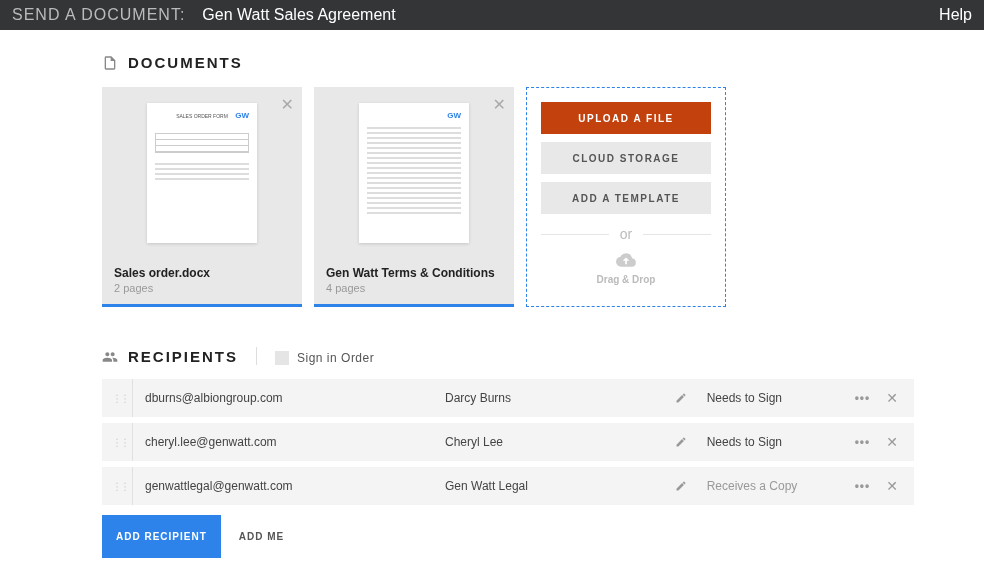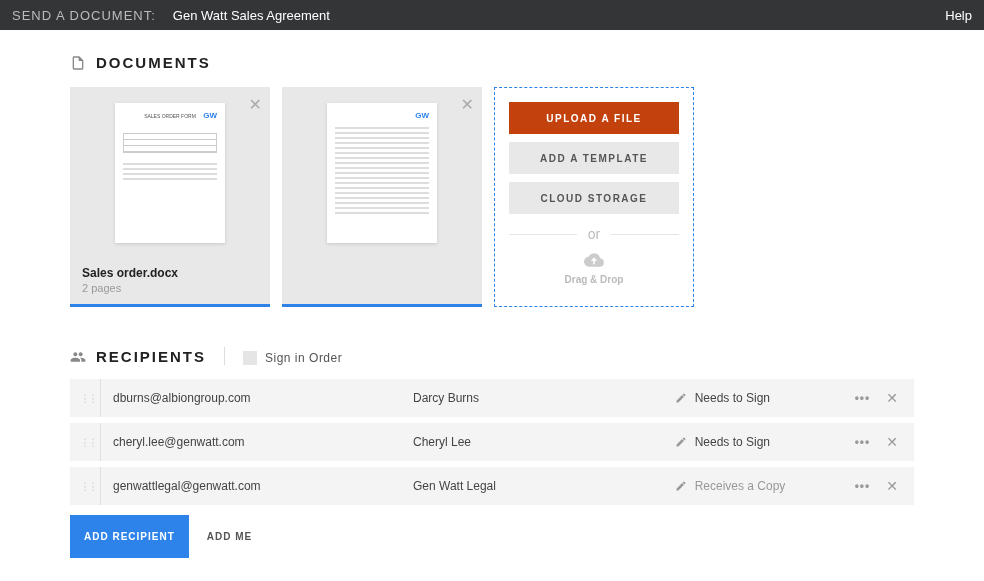--- a/index.html
+++ b/index.html
@@ -1,23 +1,23 @@
 <!DOCTYPE html>
 <html><head>
 <meta charset="utf-8">
 <style>
 * { margin: 0; padding: 0; box-sizing: border-box; }
 body { font-family: -apple-system, BlinkMacSystemFont, "Segoe UI", Arial, sans-serif; background: #fff; width: 984px; height: 581px; overflow: hidden; }
 
-.header-bar { background: #333537; color: #fff; height: 30px; display: flex; align-items: center; padding: 0 12px; font-size: 13px; }
+.header-bar { background: #333537; color: #fff; height: 30px; display: flex; align-items: center; padding: 0 12px; font-size: 16px; }
 .header-label { color: #bbb; letter-spacing: 1px; }
 .header-title { color: #fff; margin-left: 17px; font-weight: 500; }
 .header-help { margin-left: auto; color: #fff; cursor: pointer; }
 
-.main-content { padding: 24px 70px 0 70px; }
+.main-content { padding: 24px 70px 0 70px; margin-left: 32px; }
 
 .section-header { display: flex; align-items: center; margin-bottom: 16px; }
 .section-icon { width: 16px; height: 16px; margin-right: 10px; color: #888; }
 .section-title { font-size: 15px; font-weight: 700; letter-spacing: 2px; color: #222; }
 
 .documents-row { display: flex; gap: 12px; }
 .doc-card { position: relative; width: 200px; height: 220px; background: #e8e8e8; border-bottom: 3px solid #2d83ea; }
 .doc-thumb { position: absolute; top: 16px; left: 50%; transform: translateX(-50%); width: 110px; height: 140px; background: #fff; box-shadow: 0 1px 3px rgba(0,0,0,0.15); padding: 8px; font-size: 4px; color: #555; }
 .doc-thumb-logo { position: absolute; top: 8px; right: 8px; color: #2d83ea; font-size: 8px; font-weight: 700; }
 .doc-close { position: absolute; top: 8px; right: 8px; color: #aaa; cursor: pointer; font-size: 16px; }
@@ -39,21 +39,21 @@
 .recipients-header { display: flex; align-items: flex-end; margin-bottom: 14px; }
 .recipients-header .divider { width: 1px; height: 18px; background: #ddd; margin: 0 18px; }
 .sign-order-check { width: 14px; height: 14px; background: #e5e5e5; margin-right: 8px; cursor: pointer; }
 .sign-order-label { font-size: 12px; color: #555; letter-spacing: 0.5px; }
 
 .recipient-row { display: flex; align-items: center; height: 38px; background: #f4f4f4; margin-bottom: 6px; padding: 0 10px; font-size: 12px; color: #444; }
 .drag-handle { width: 12px; color: #ccc; cursor: grab; font-size: 10px; letter-spacing: -2px; }
 .rec-divider { width: 1px; height: 100%; background: #e0e0e0; margin: 0 12px 0 8px; }
 .rec-email { width: 300px; }
 .rec-name { flex: 1; }
-.rec-action { display: flex; align-items: center; gap: 8px; width: 170px; }
+.rec-action { display: flex; align-items: center; gap: 20px; width: 170px; }
 .rec-action svg { color: #999; }
 .rec-action.muted { color: #999; }
 .rec-more { color: #999; cursor: pointer; padding: 0 10px; letter-spacing: 1px; font-weight: 700; }
 .rec-remove { color: #999; cursor: pointer; padding: 0 6px; font-size: 14px; }
 
 .recipients-footer { display: flex; align-items: center; gap: 18px; margin-top: 10px; }
 .add-recipient-btn { background: #2d83ea; color: #fff; border: none; font-size: 10px; font-weight: 600; letter-spacing: 1px; padding: 16px 14px; cursor: pointer; }
 .add-me-btn { background: none; border: none; font-size: 10px; font-weight: 600; letter-spacing: 1px; color: #555; cursor: pointer; }
 
 
@@ -123,26 +123,30 @@
             <div></div>
             <div></div>
             <div></div>
             <div></div>
             <div></div>
             <div></div>
             <div></div>
             <div></div>
           </div>
       </div>
+      <div class="doc-info">
+        <div class="doc-name">Gen Watt Terms &amp; Conditions</div>
+        <div class="doc-pages">4 pages</div>
+      </div>
     </div>
 
     <div class="upload-card">
       <button class="up-btn up-primary">UPLOAD A FILE</button>
+      <button class="up-btn up-secondary">CLOUD STORAGE</button>
       <button class="up-btn up-secondary">ADD A TEMPLATE</button>
-      <button class="up-btn up-secondary">CLOUD STORAGE</button>
       <div class="up-or">or</div>
       <svg class="up-cloud" width="28" height="20" viewBox="0 0 24 24" fill="currentColor">
           <path d="M19.35 10.04A7.49 7.49 0 0012 4a7.5 7.5 0 00-6.65 4.04A6 6 0 006 20h13a5 5 0 00.35-9.96zM13 13v4h-2v-4H8l4-4 4 4h-3z"></path>
         </svg>
       <div class="up-drag">Drag &amp; Drop</div>
     </div>
   </div>
 
   <div class="recipients-section">
     <div class="recipients-header">

